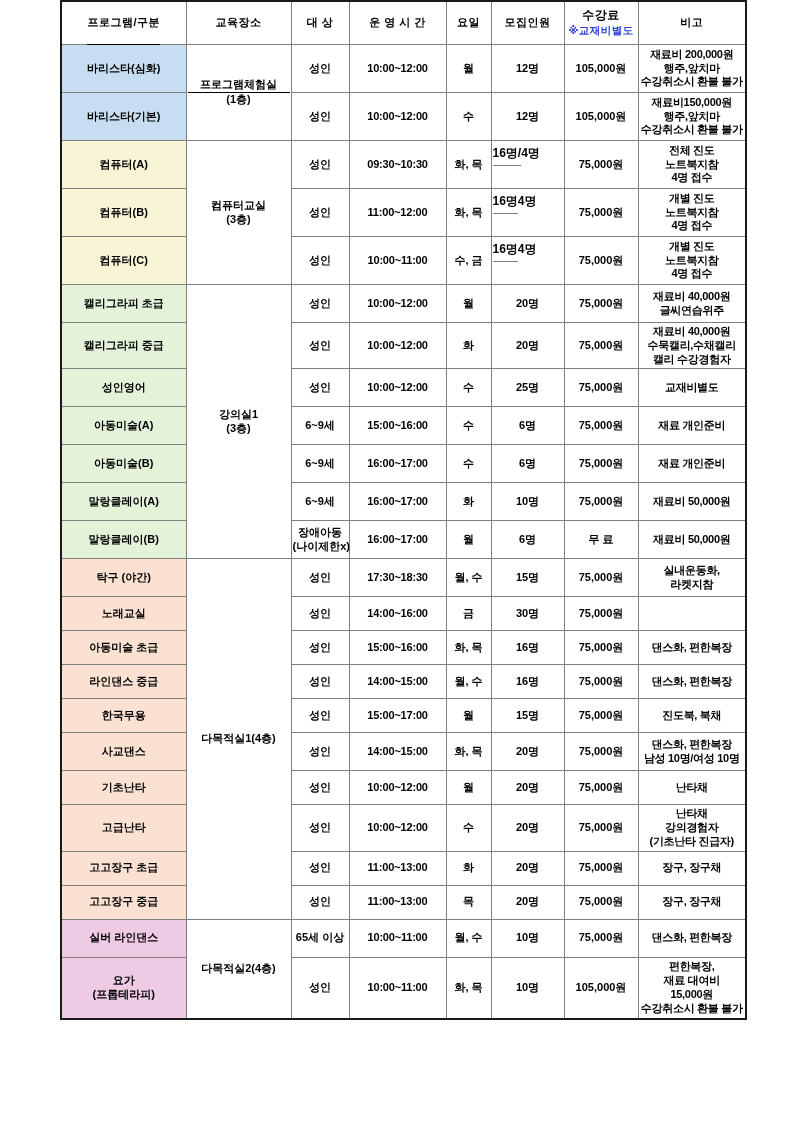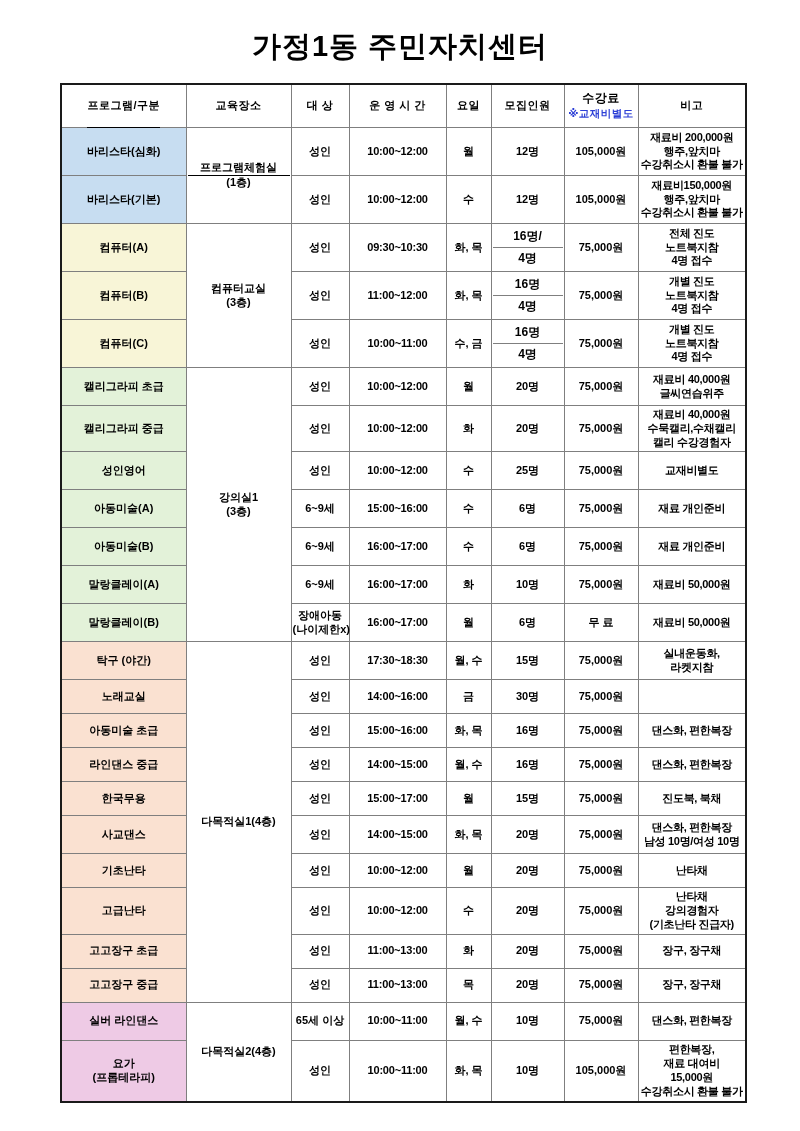--- a/index.html
+++ b/index.html
@@ -91,30 +91,29 @@
   td.cap-split { padding: 0; }
   td.cap-split .half {
     height: 50%;
     display: flex;
     align-items: center;
     justify-content: center;
     font-size: 12px;
     font-weight: bold;
   }
   td.cap-split .half.top { border-bottom: 1px solid #7f7f7f; }
-  .capbox { display: flex; flex-direction: column; height: 100%; min-height: 42px; }
+  .capbox { display: flex; flex-direction: row; height: 100%; min-height: 42px; }
   .rem-line { display: block; }
   .prog-line { display:block; }
 </style>
 </head>
 <body>
 
 <div class="page">
 
-  <div class="title">가정1동 주민자치센터</div>
 
   <div class="table-wrap">
     <table class="sched">
       <colgroup>
         <col class="c-prog">
           <col class="c-place">
           <col class="c-tgt">
           <col class="c-time">
         <col class="c-day">
           <col class="c-cap">

